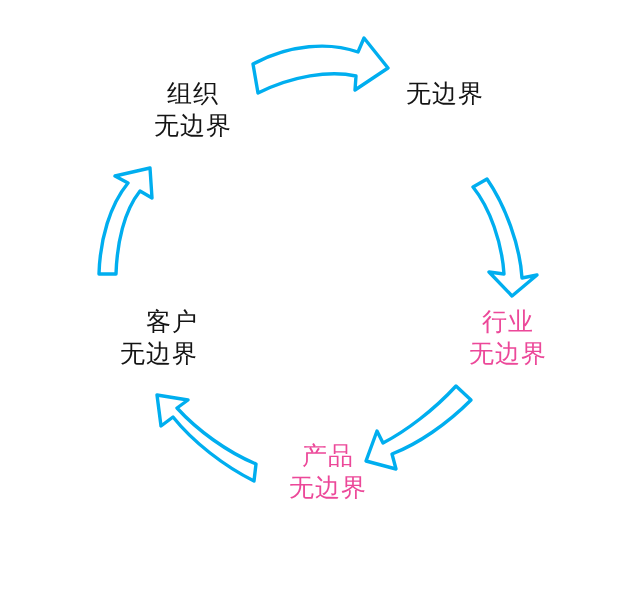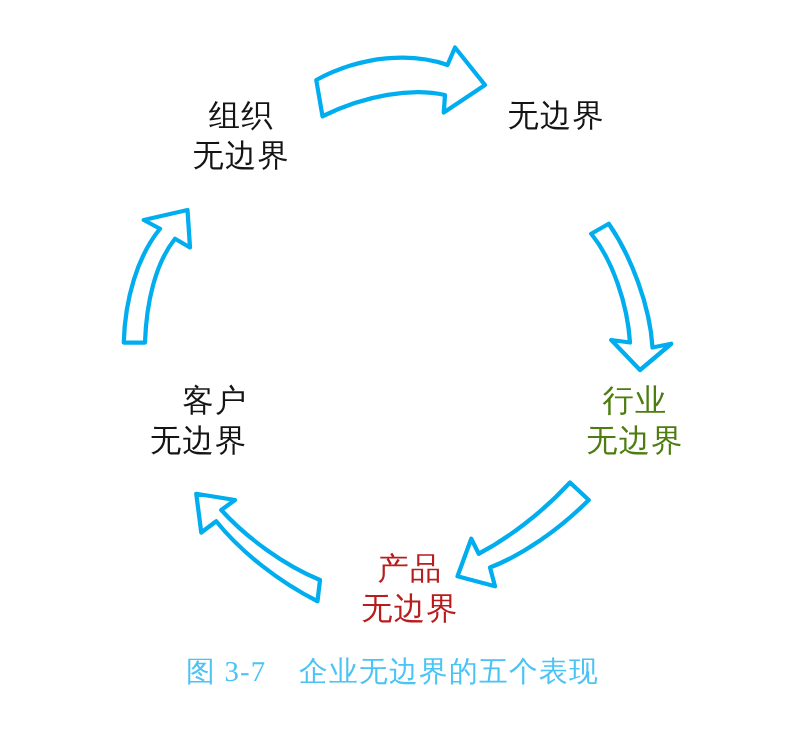--- a/index.html
+++ b/index.html
@@ -128,32 +128,29 @@
 
   <div class="node-label" id="node-organization" style="color: rgb(20, 20, 20);">
     <span class="line1">组织</span>
     <span class="line2">无边界</span>
   </div>
 
   <div class="node-label" id="node-resource" style="color: rgb(20, 20, 20);">
     <span class="line2">无边界</span>
   </div>
 
-  <div class="node-label" id="node-industry" style="color: #4d7c0f;">
+  <div class="node-label" id="node-industry" style="color: #ec4899;">
     <span class="line1">行业</span>
     <span class="line2">无边界</span>
   </div>
 
-  <div class="node-label" id="node-product" style="color: #b91c1c;">
+  <div class="node-label" id="node-product" style="color: #ec4899;">
     <span class="line1">产品</span>
     <span class="line2">无边界</span>
   </div>
 
   <div class="node-label" id="node-customer" style="color: rgb(20, 20, 20); text-align: right;">
     <span class="line1">客户</span>
     <span class="line2">无边界</span>
   </div>
 
-  <div id="figure-caption" style="color: rgb(75, 195, 245);">
-    <span class="caption-num">图 3-7</span><span class="caption-gap"></span><span class="caption-text">企业无边界的五个表现</span>
-  </div>
 
 </div>
 
 </body></html>

